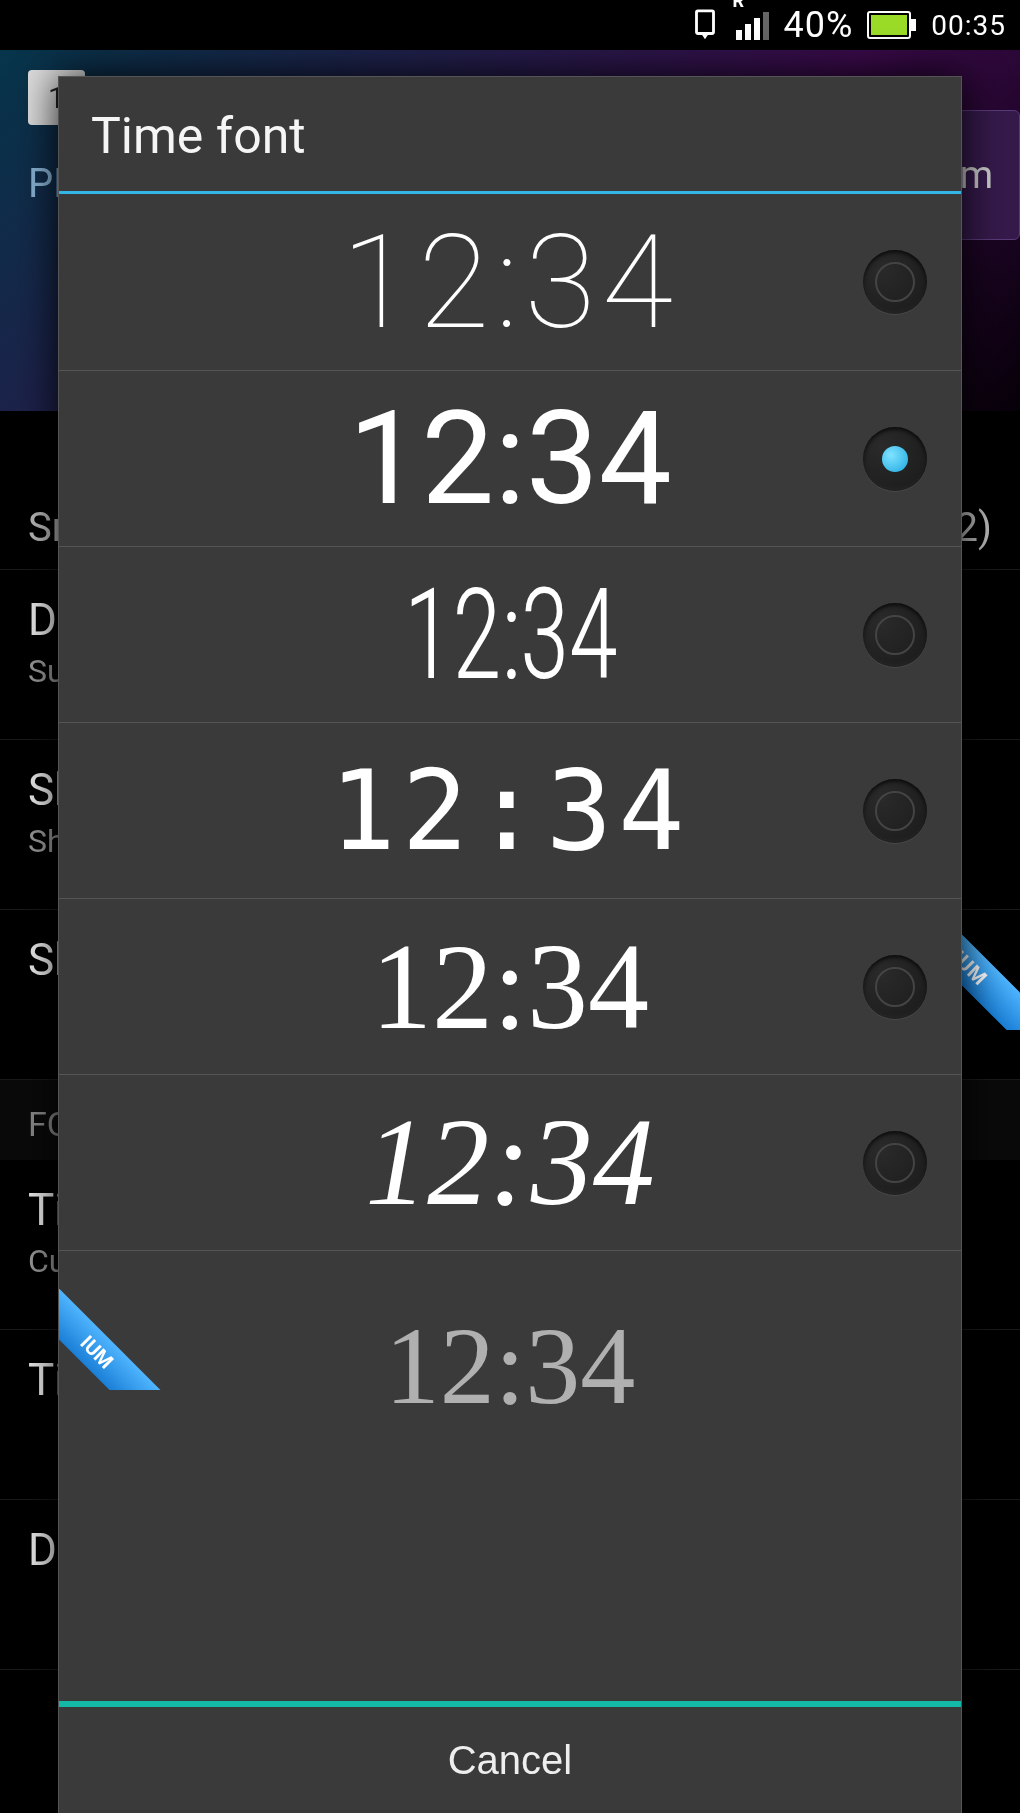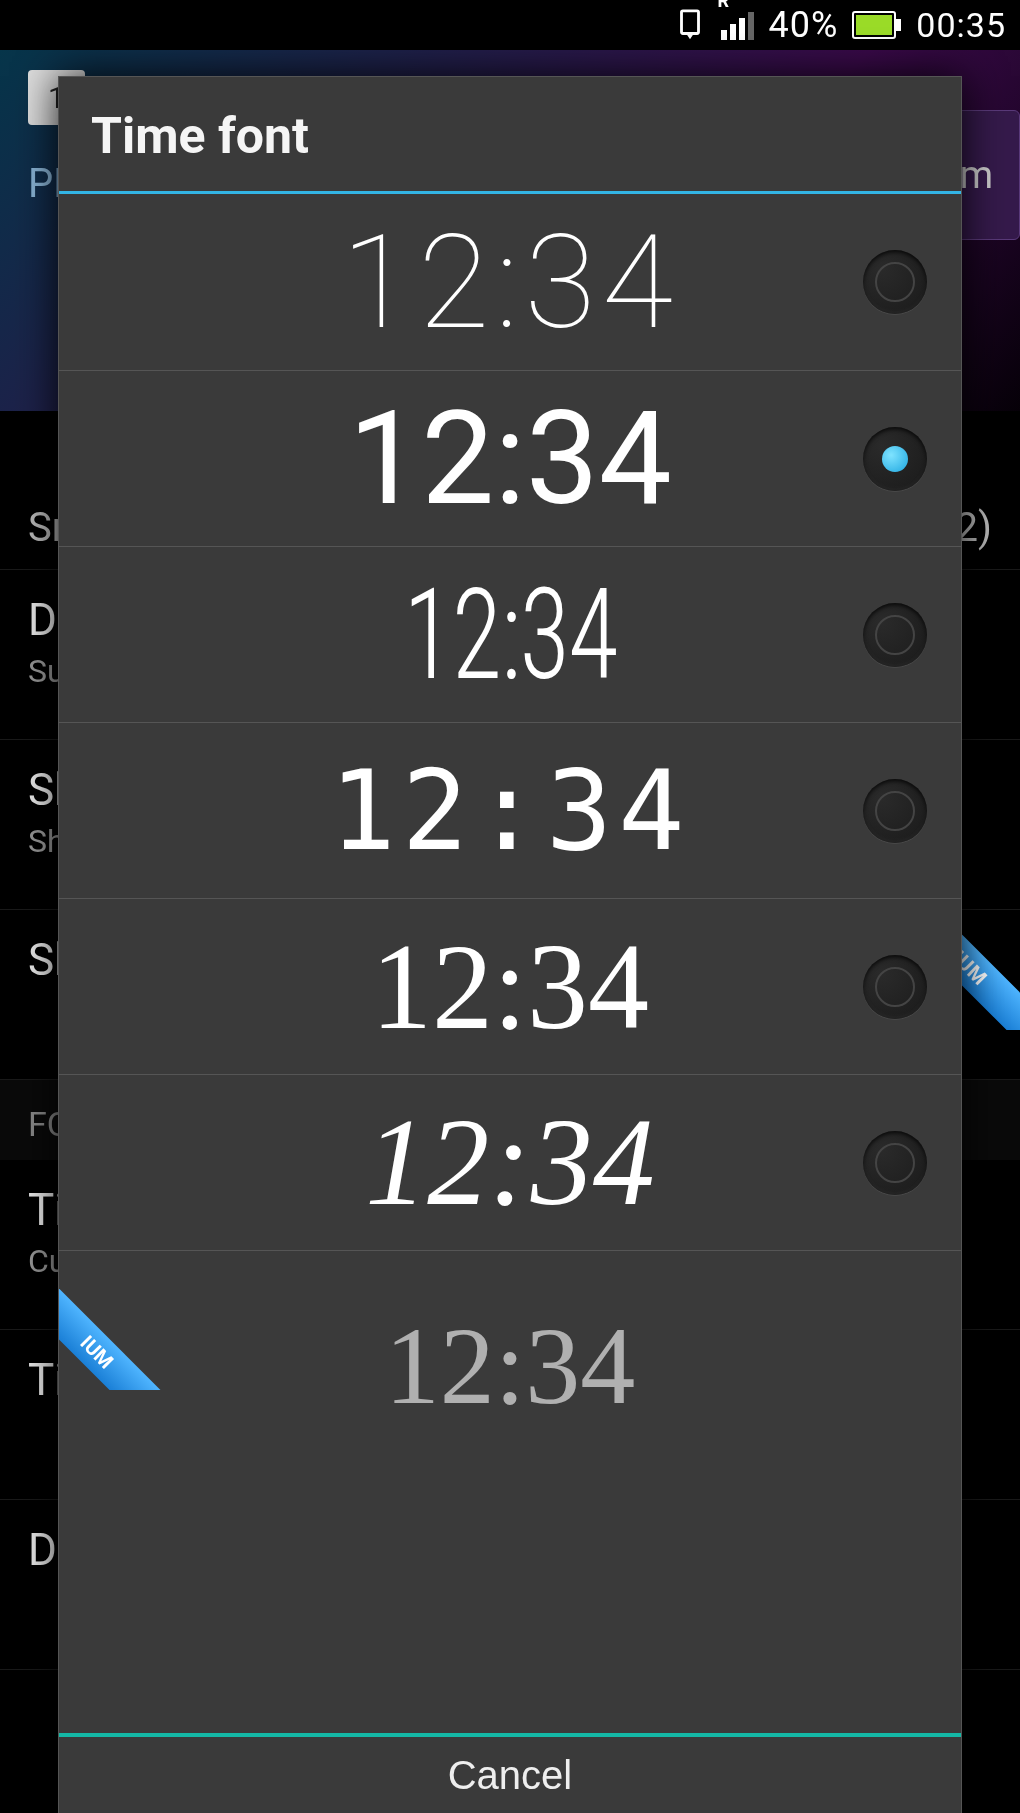--- a/index.html
+++ b/index.html
@@ -18,21 +18,21 @@
     background: #000;
     display: flex;
     justify-content: flex-end;
     align-items: center;
     gap: 14px;
     padding: 0 14px;
     font-size: 36px;
     color: #fff;
   }
   .status-bar .pct { font-size: 36px; letter-spacing: 1px; }
-  .status-bar .clock { font-size: 34px; letter-spacing: 1px; }
+  .status-bar .clock { font-size: 28px; letter-spacing: 1px; }
   .status-bar svg { display: block; }
 
   
   .bg {
     position: absolute;
     top: 50px; left: 0; right: 0; bottom: 0;
     background: #000;
     color: #bbb;
   }
   .bg .row {
@@ -86,21 +86,21 @@
     bottom: 0;
     background: #3a3a3a;
     border: 1px solid #555;
     border-bottom: none;
     display: flex;
     flex-direction: column;
     box-shadow: 0 0 40px rgba(0,0,0,.9);
   }
   .dialog-title {
     font-size: 50px;
-    font-weight: 700;
+    font-weight: 400;
     color: #f5f5f5;
     padding: 30px 32px 26px;
   }
   .dialog-divider {
     height: 3px;
     background: #33b5e5;
   }
   .options {
     flex: 1;
     overflow: hidden;
@@ -145,22 +145,22 @@
   .font-thin   { font-size: 130px; font-weight: 100; letter-spacing: 6px; }
   .font-reg    { font-size: 130px; font-weight: 400; }
   .font-cond   { font-size: 126px; font-weight: 300; font-stretch: condensed; transform: scaleX(.82); letter-spacing:-2px;}
   .font-lcd    { font-size: 110px; font-family: monospace; letter-spacing: 6px; }
   .font-slab   { font-size: 122px; font-family: Georgia, "Times New Roman", serif; font-weight:400; }
   .font-serifD { font-size: 124px; font-family: Georgia, serif; font-style: italic; font-weight:400;}
   .font-cut    { height: 140px !important; }
   .font-cut .sample { font-size: 110px; opacity:.6; transform: translateY(46px); font-family: cursive;}
 
   .dialog-footer {
-    border-top: 4px solid #14b8a6;
-    height: 80px;
+    border-top: 6px solid #14b8a6;
+    height: 112px;
     display: flex;
     align-items: center;
     justify-content: center;
   }
   .cancel-btn {
     font-size: 40px;
     color: #eee;
     background: transparent;
     border: none;
     width: 100%;

